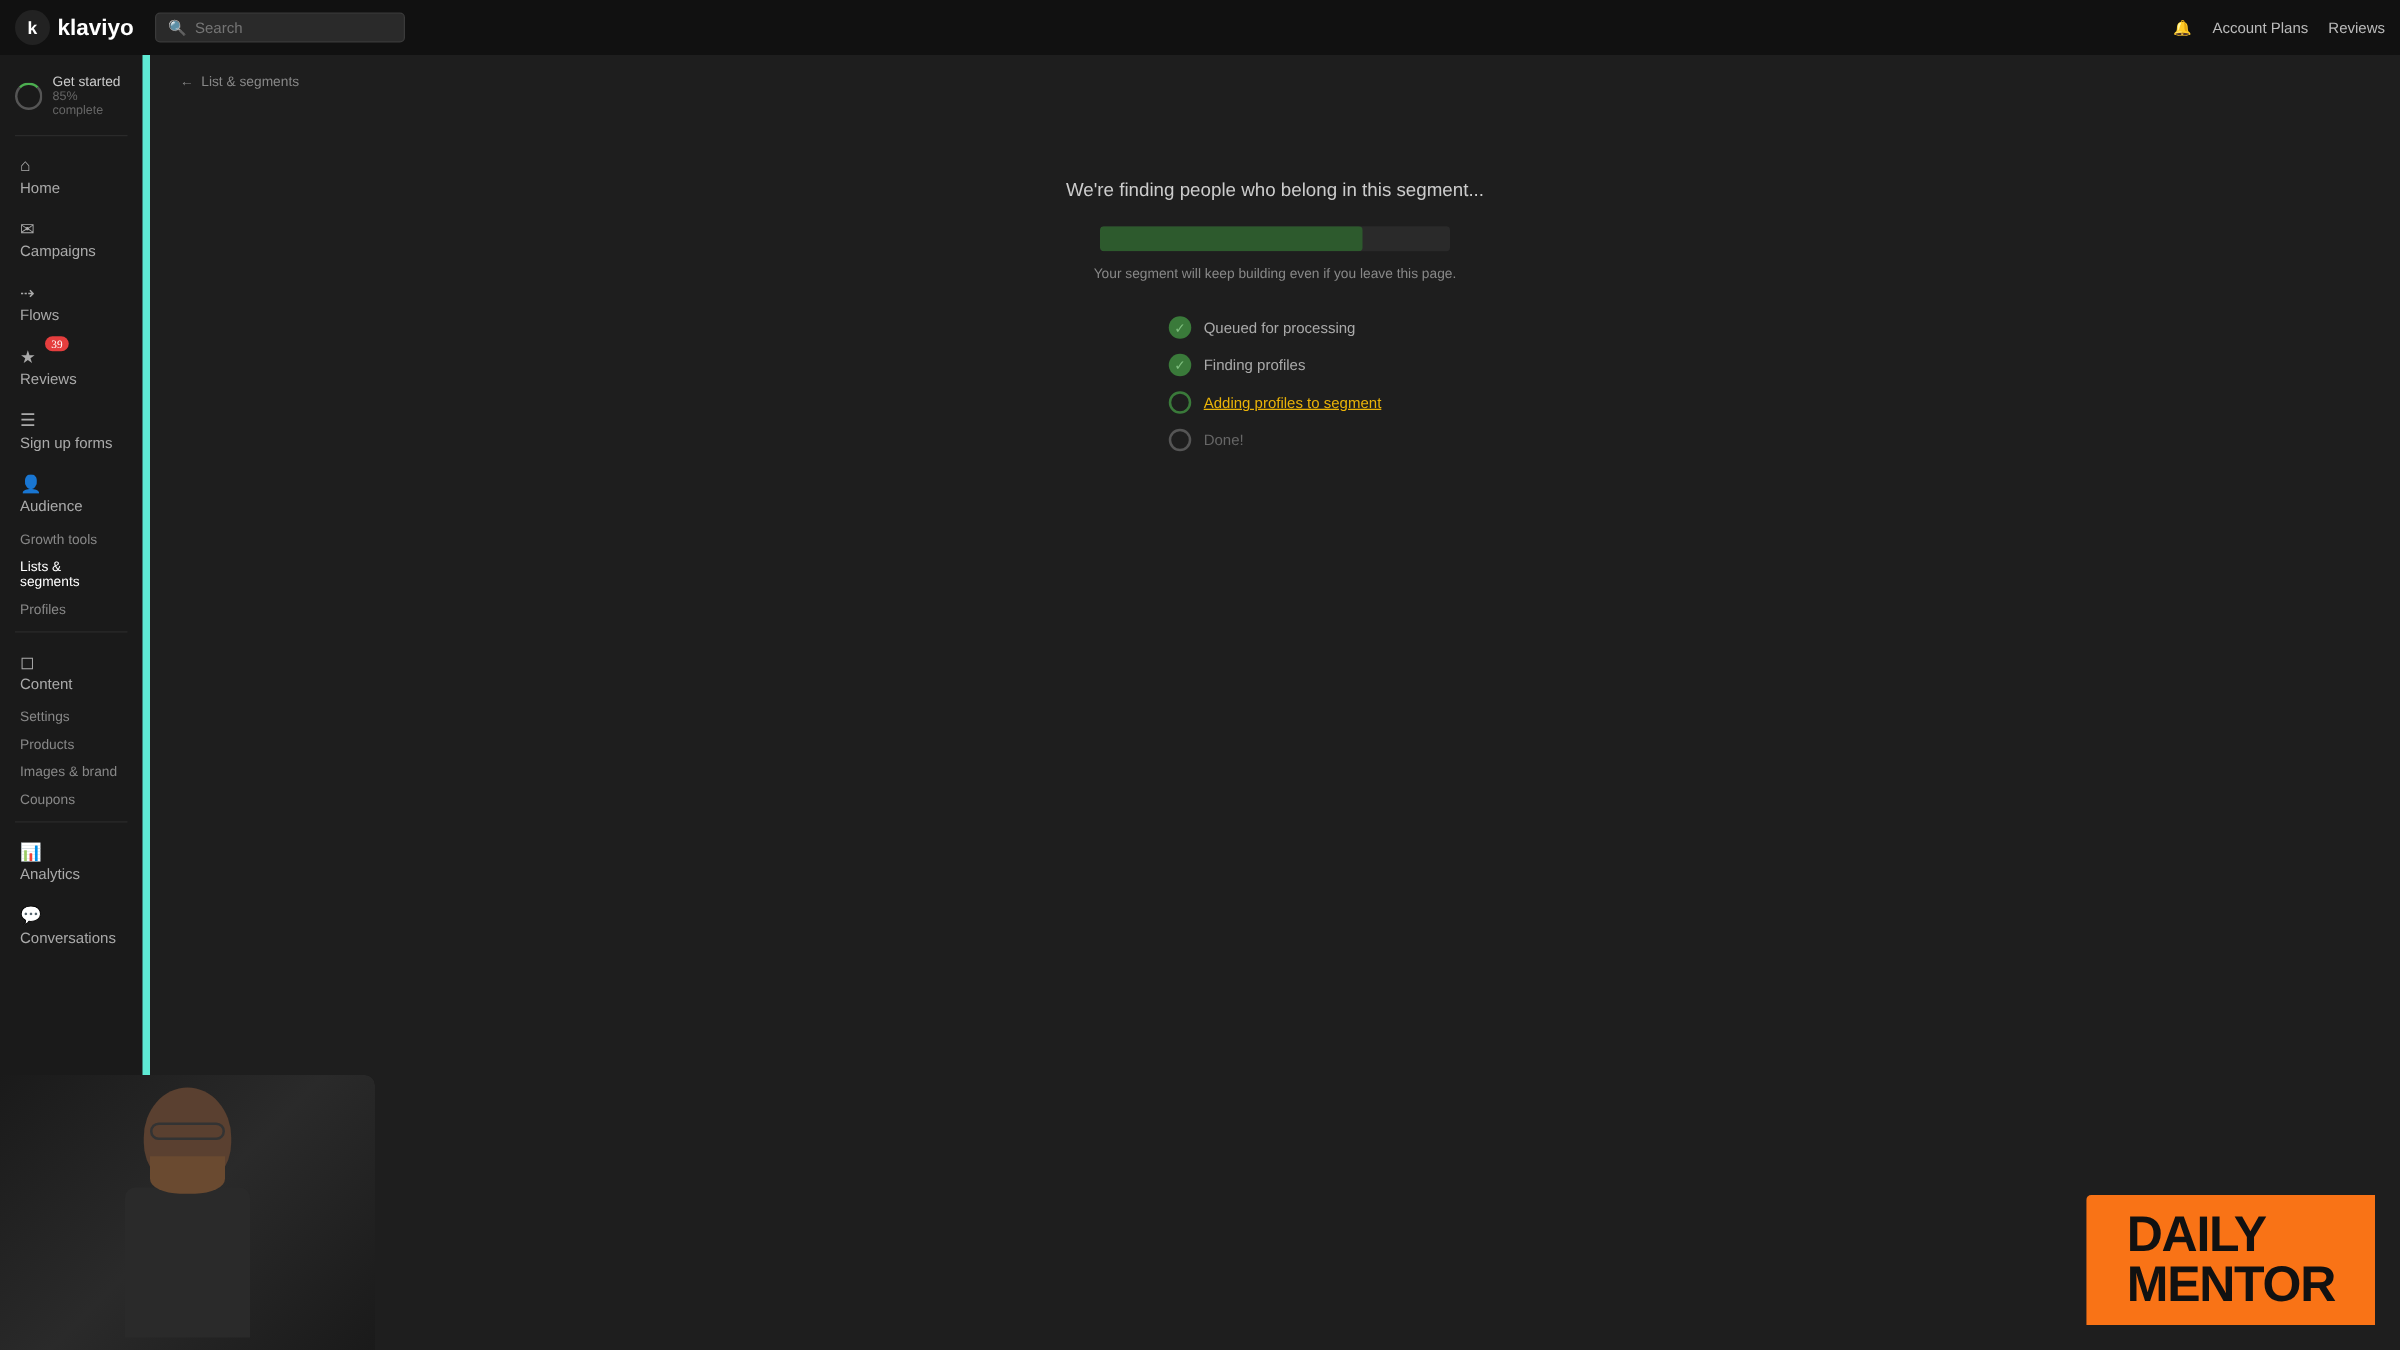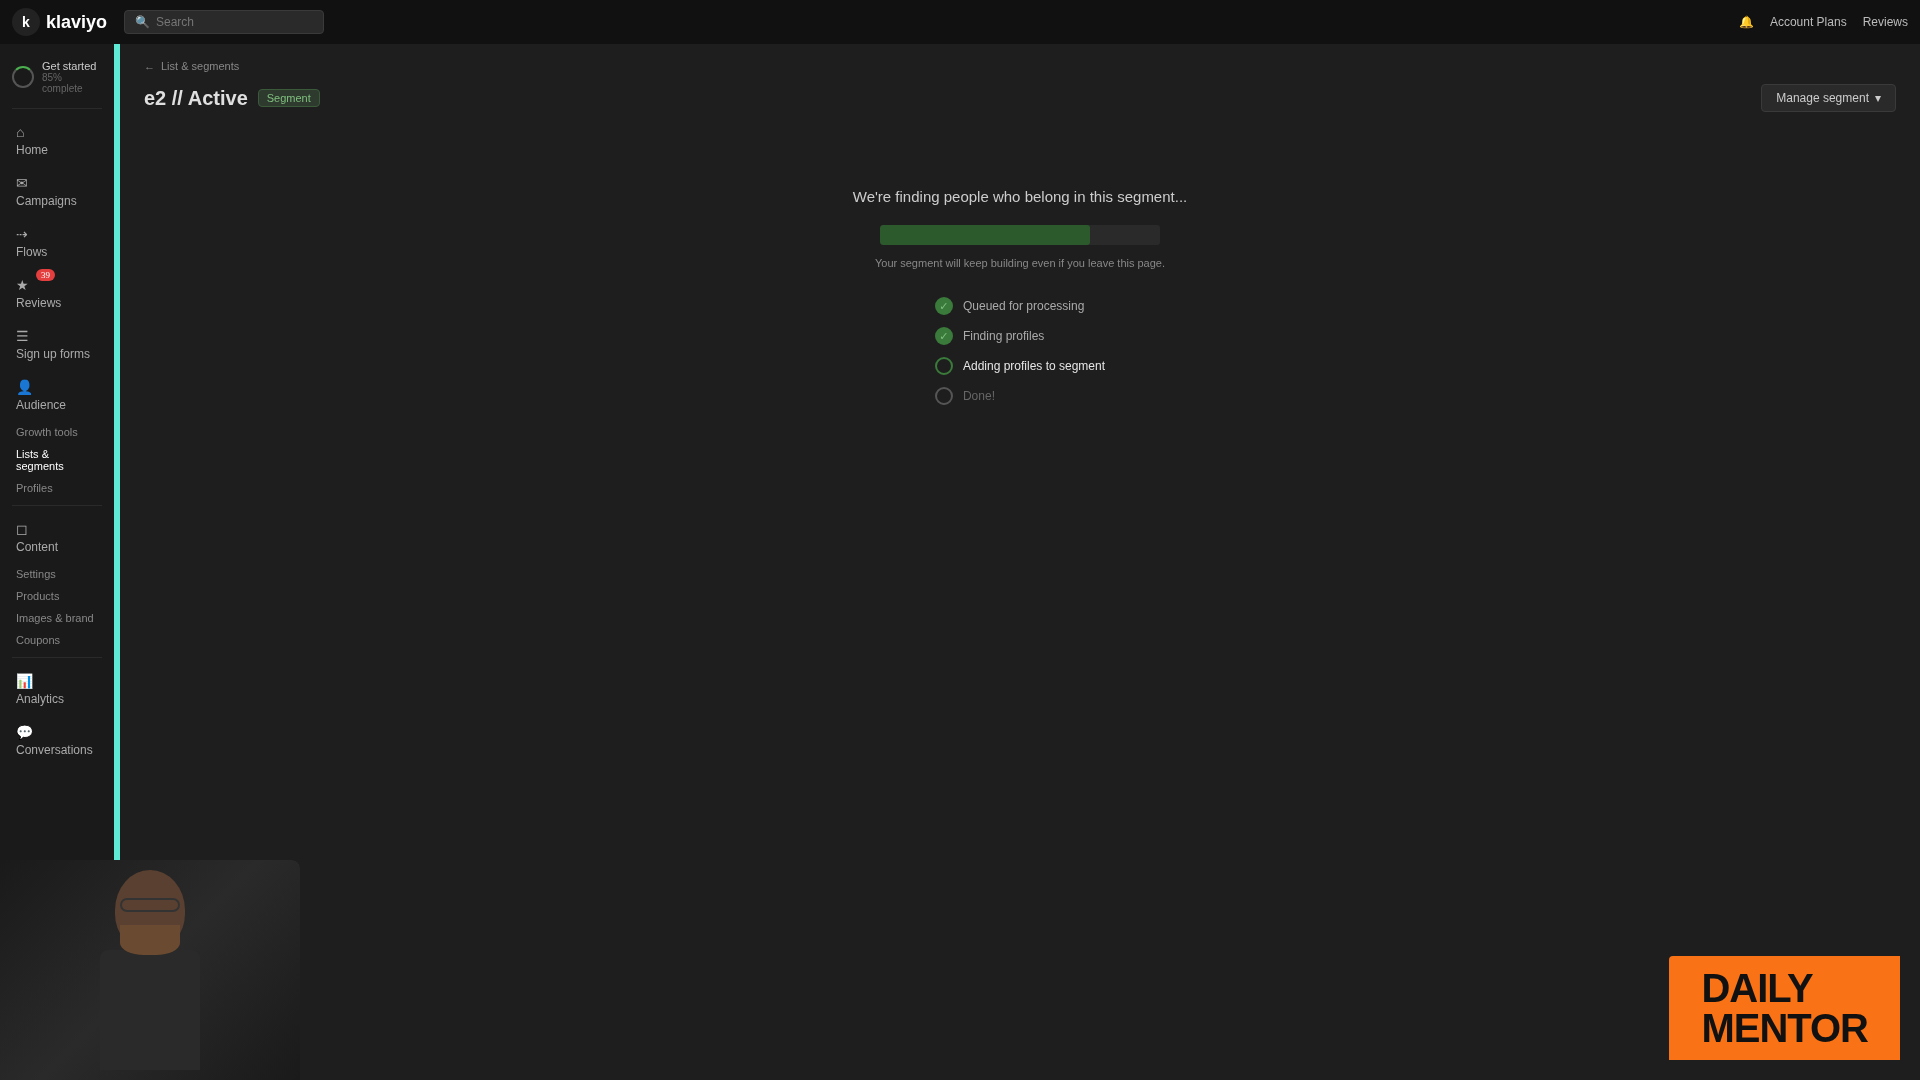--- a/index.html
+++ b/index.html
@@ -295,21 +295,21 @@
     .step-icon.pending {
       border: 2px solid #555;
       background: transparent;
     }
     @keyframes spin {
       0% { border-top-color: #3a7a3a; border-right-color: transparent; }
       50% { border-top-color: transparent; border-right-color: #3a7a3a; }
       100% { border-top-color: #3a7a3a; border-right-color: transparent; }
     }
     .step-label-done { color: #aaa; }
-    .step-label-active { color: #e5e5e5; }
+    .step-label-active { color: #eab308; text-decoration: underline; }
     .step-label-pending { color: #666; }
 
     
     .webcam-overlay {
       position: fixed;
       bottom: 0;
       left: 0;
       width: 300px;
       height: 220px;
       background: #111;
@@ -460,30 +460,20 @@
   </div>
 </aside>
 
 <main class="main-content">
 
   <div class="breadcrumb">
     <span>←</span>
     <span>List &amp; segments</span>
   </div>
 
-  <div class="page-header">
-    <div class="page-title-area">
-      <div class="page-title">e2 // Active</div>
-      <div class="segment-badge">Segment</div>
-    </div>
-    <button class="manage-btn">
-      <span>Manage segment</span>
-      <span>▾</span>
-    </button>
-  </div>
 
 
   <div class="segment-content">
     <div class="segment-message">We're finding people who belong in this segment...</div>
     <div class="progress-bar-container">
       <div class="progress-bar-fill" style="width: 75%;"></div>
     </div>
     <div class="progress-note">Your segment will keep building even if you leave this page.</div>
 
     <div class="steps-list">

